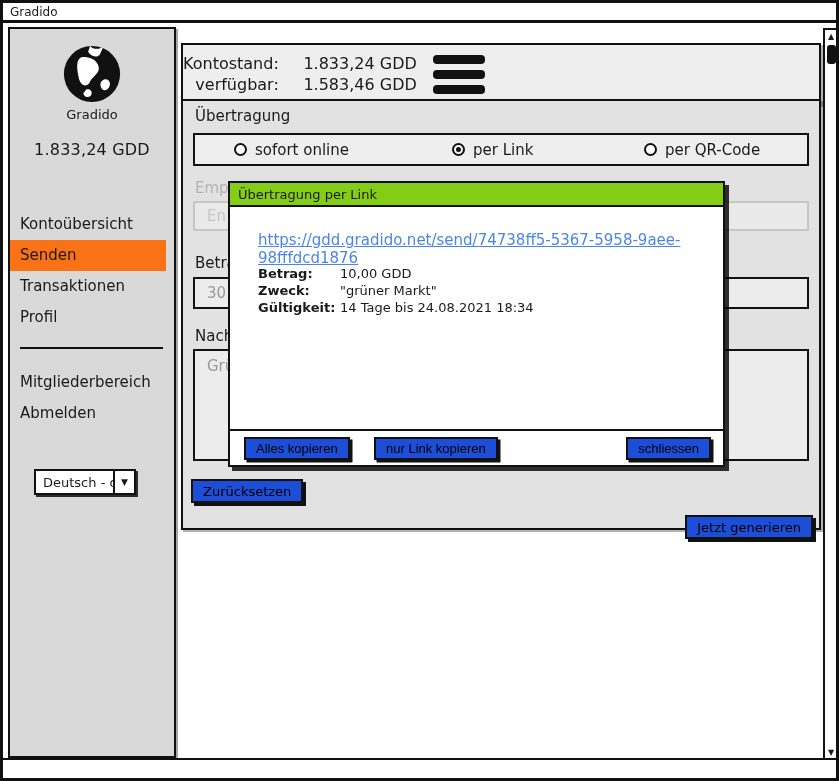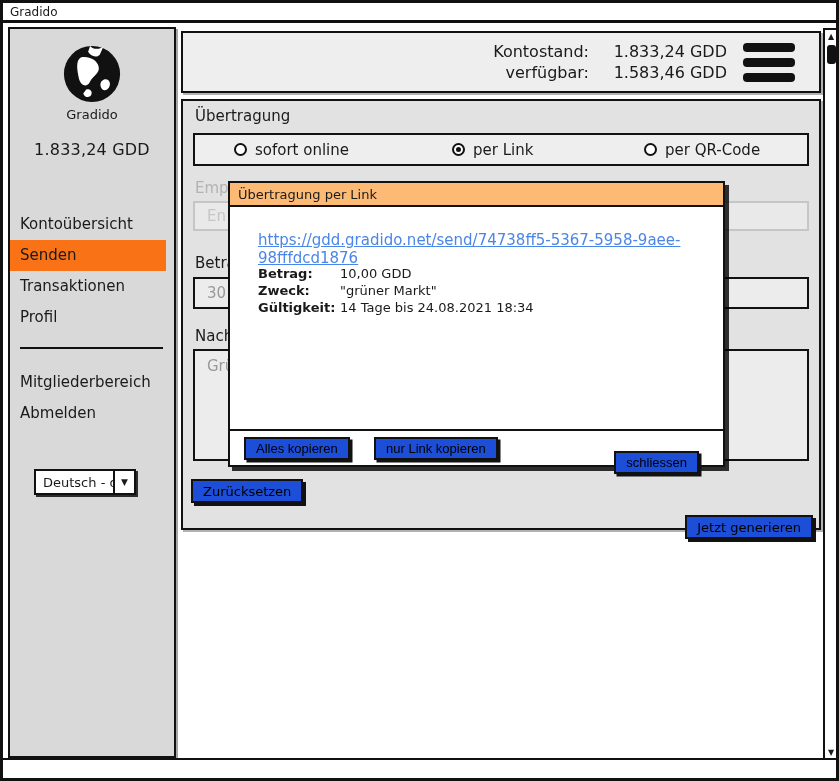--- a/index.html
+++ b/index.html
@@ -27,24 +27,24 @@
                   border-top:2px solid #111; }
   .nav2 { position:absolute; left:0; top:338px; width:100%; }
   .lang-select { position:absolute; left:24px; top:440px; width:102px; height:26px;
                  background:#fff; border:2px solid #111; box-shadow:2px 2px 0 rgba(0,0,0,0.8);
                  display:flex; align-items:center; }
   .lang-select .val { flex:1; font-size:13px; padding-left:7px; white-space:nowrap; overflow:hidden; }
   .lang-select .arrow { width:21px; height:100%; border-left:2px solid #111;
                         display:flex; align-items:center; justify-content:center; font-size:9px; }
 
   
-  .header-box { position:absolute; left:178px; top:28px; width:640px; height:62px;
+  .header-box { position:absolute; left:178px; top:40px; width:640px; height:62px;
                 background:#eeeeee; border:2.5px solid #111;
                 box-shadow:2px 2px 0 rgba(0,0,0,0.3);
-                display:flex; align-items:center; justify-content:flex-end; padding-right:20px; }
+                display:flex; align-items:center; padding-right:20px; }
   .balances { display:grid; grid-template-columns:auto auto; column-gap:18px; row-gap:2px;
               font-size:16px; margin-right:16px; }
   .balances .lbl { text-align:right; }
   .balances .val { text-align:right; min-width:120px; }
   .hamburger { width:52px; display:flex; flex-direction:column; gap:6px; margin-right:4px; cursor:pointer; }
   .hamburger span { display:block; height:9px; background:#111; border-radius:4px; }
 
   
   .panel { position:absolute; left:178px; top:96px; width:640px; height:431px;
            background:#e2e2e2; border:2.5px solid #111; box-shadow:2px 2px 0 rgba(0,0,0,0.3); }
@@ -67,21 +67,21 @@
   .btn { background:#1d4ed8; border:2px solid #111; box-shadow:3px 3px 0 #111;
          font-size:13px; font-family:"DejaVu Sans", sans-serif; padding:3px 10px;
          cursor:pointer; white-space:nowrap; }
   .panel .btn { position:absolute; top:378px; height:24px; line-height:16px; }
 
   
   .modal { position:absolute; left:225px; top:178px; width:497px; height:286px;
            background:#fff; border:2.5px solid #111; box-shadow:4px 4px 0 rgba(0,0,0,0.8);
            z-index:10; }
   .modal-titlebar { height:24px; border-bottom:2.5px solid #111; font-size:13px;
-                    line-height:23px; padding-left:8px; background:#fdba74; }
+                    line-height:23px; padding-left:8px; background:#84cc16; }
   .modal-body { position:relative; height:calc(100% - 24px); }
   .modal-link { position:absolute; left:28px; top:24px; font-size:15px;
                 color:#4a86e8; text-decoration:underline; }
   .detail-rows { position:absolute; left:28px; top:58px; font-size:13px; }
   .detail-row { display:flex; line-height:17px; }
   .detail-row .dl { font-weight:bold; width:82px; }
   .modal-footer { position:absolute; left:0; right:0; bottom:0; height:36px;
                   border-top:2px solid #111; }
   .modal-footer .btn { position:absolute; top:6px; height:23px;
                        font-family:"Liberation Sans", sans-serif;
@@ -202,21 +202,21 @@
           <span class="dv">"grüner Markt"</span>
         </div>
         <div class="detail-row">
           <span class="dl">Gültigkeit:</span>
           <span class="dv">14 Tage bis 24.08.2021 18:34</span>
         </div>
       </div>
       <div class="modal-footer">
         <button class="btn" style="left:14px;">Alles kopieren</button>
         <button class="btn" style="left:144px;">nur Link kopieren</button>
-        <button class="btn" style="right:24px;margin-top:14px;">schliessen</button>
+        <button class="btn" style="right:12px;">schliessen</button>
       </div>
     </div>
   </div>
 
   <div class="vscroll">
     <div class="arr up">▲</div>
     <div class="thumb"></div>
     <div class="arr down">▼</div>
   </div>
   <div class="hscroll"></div>

